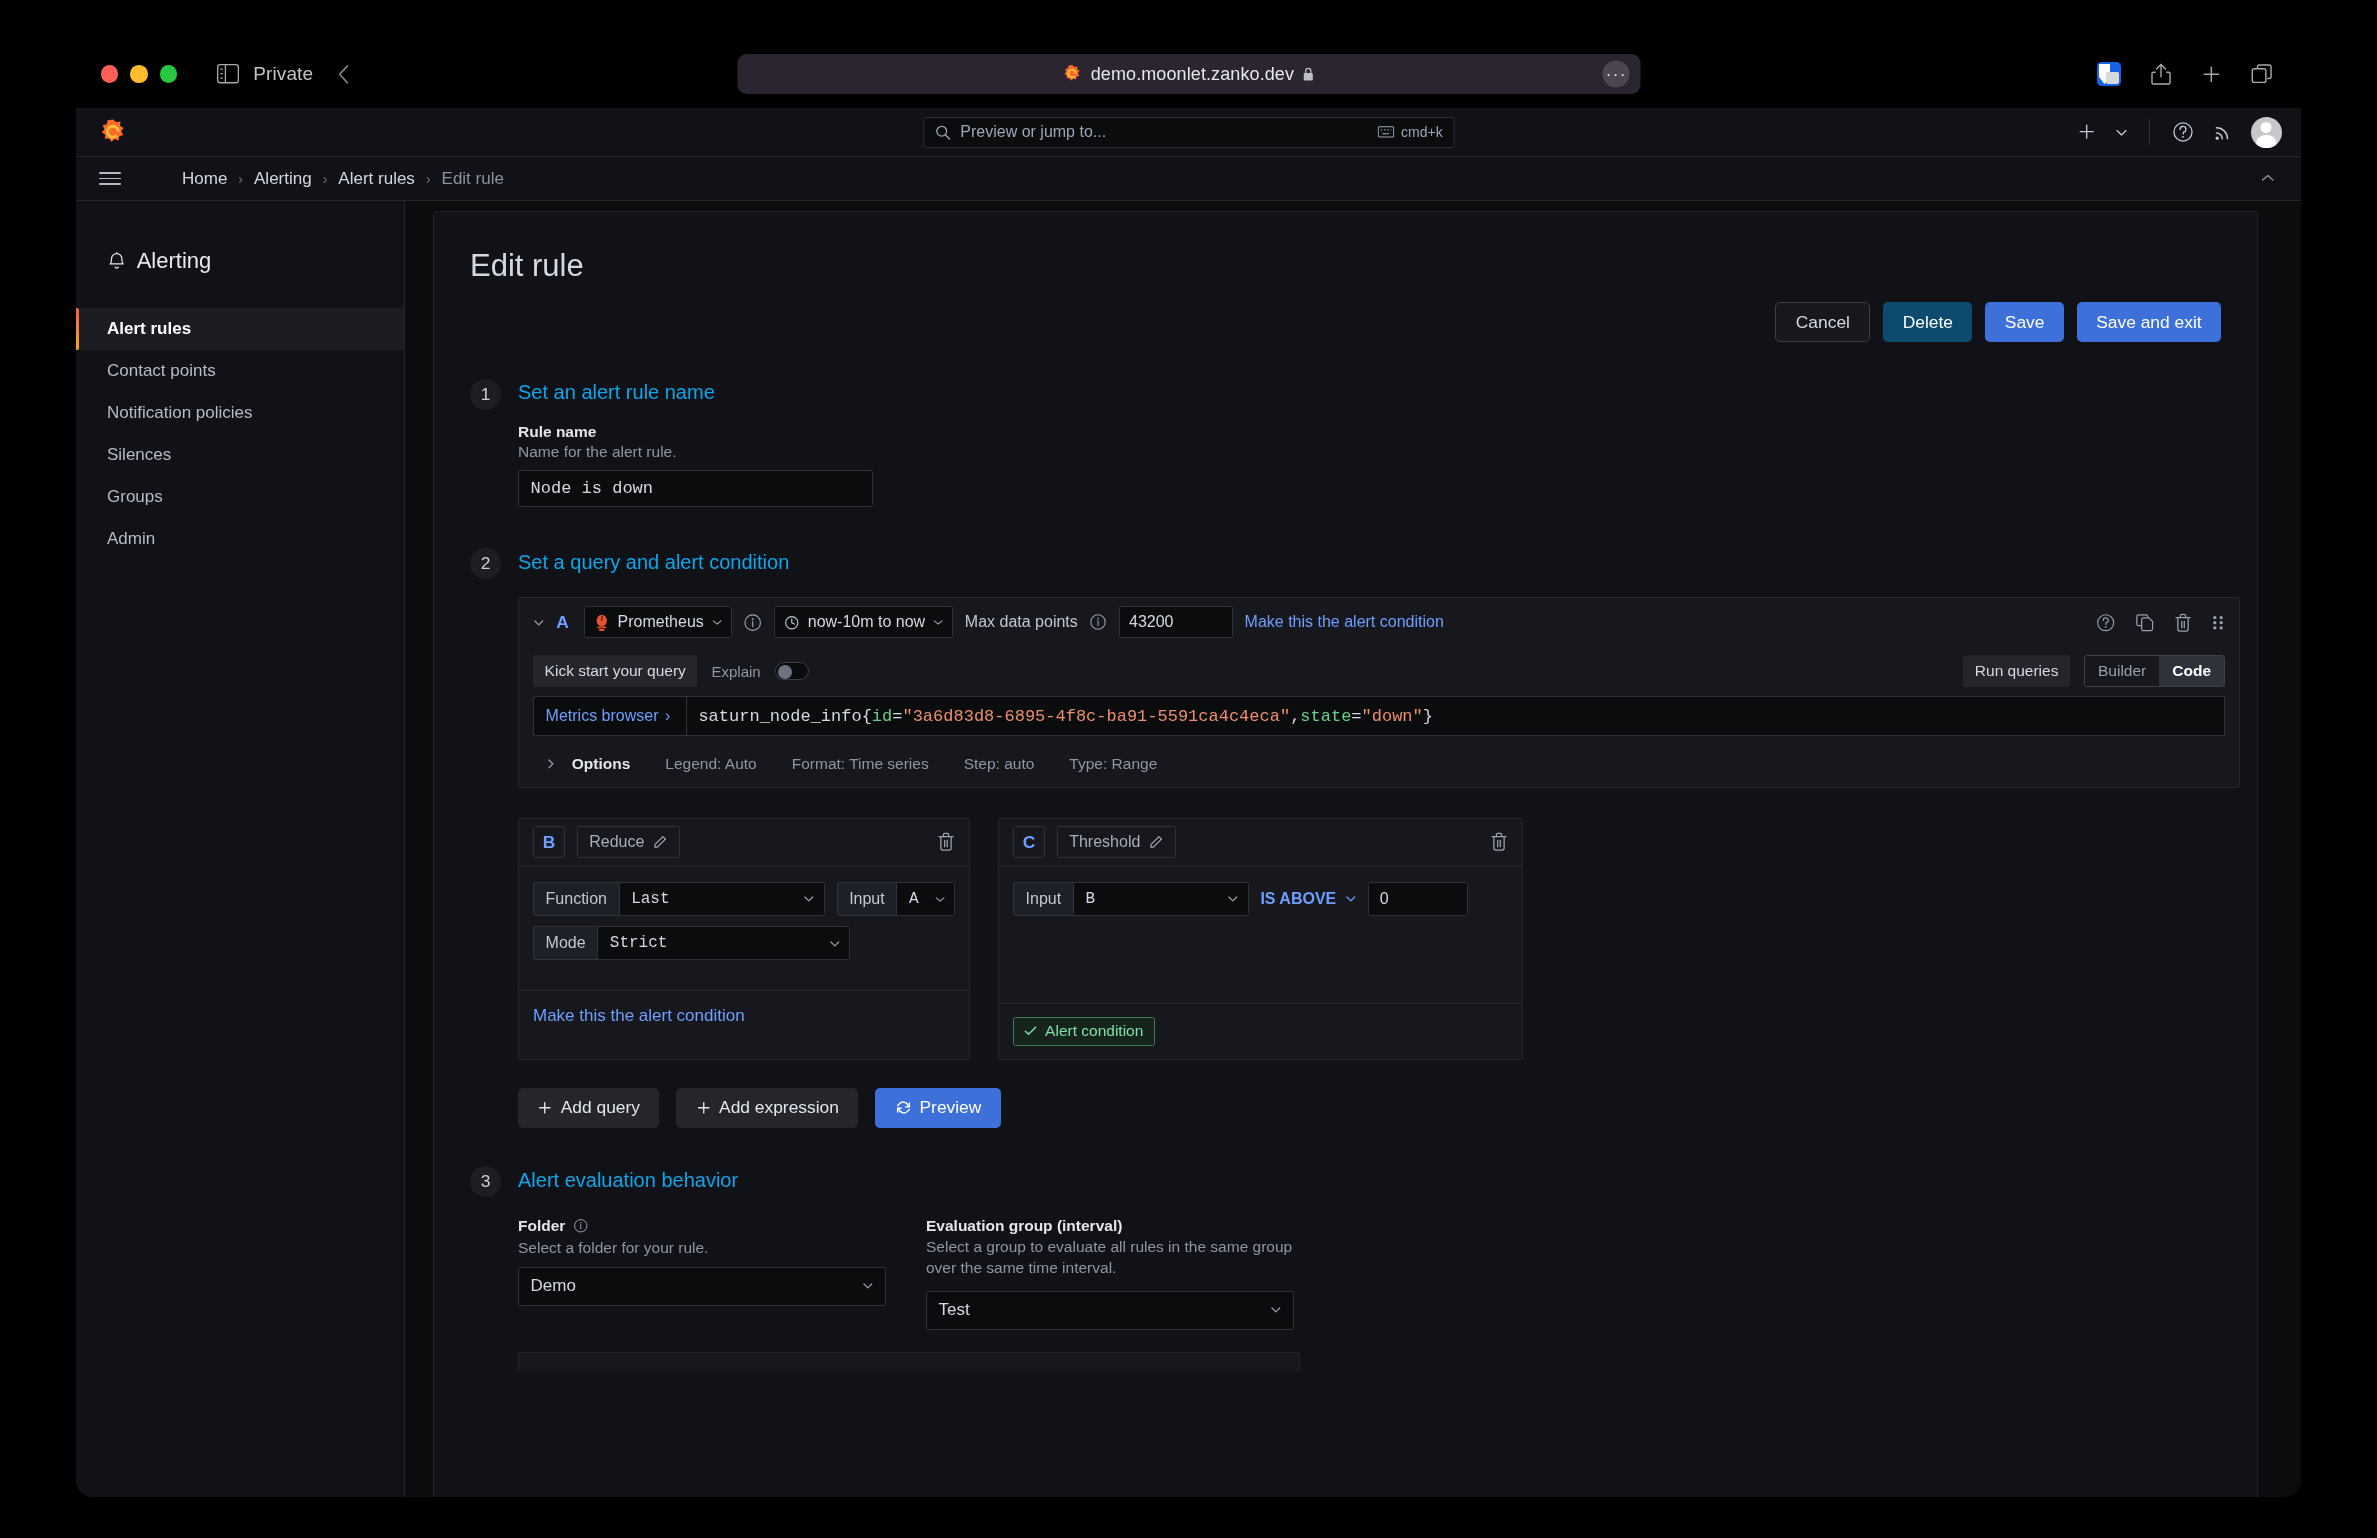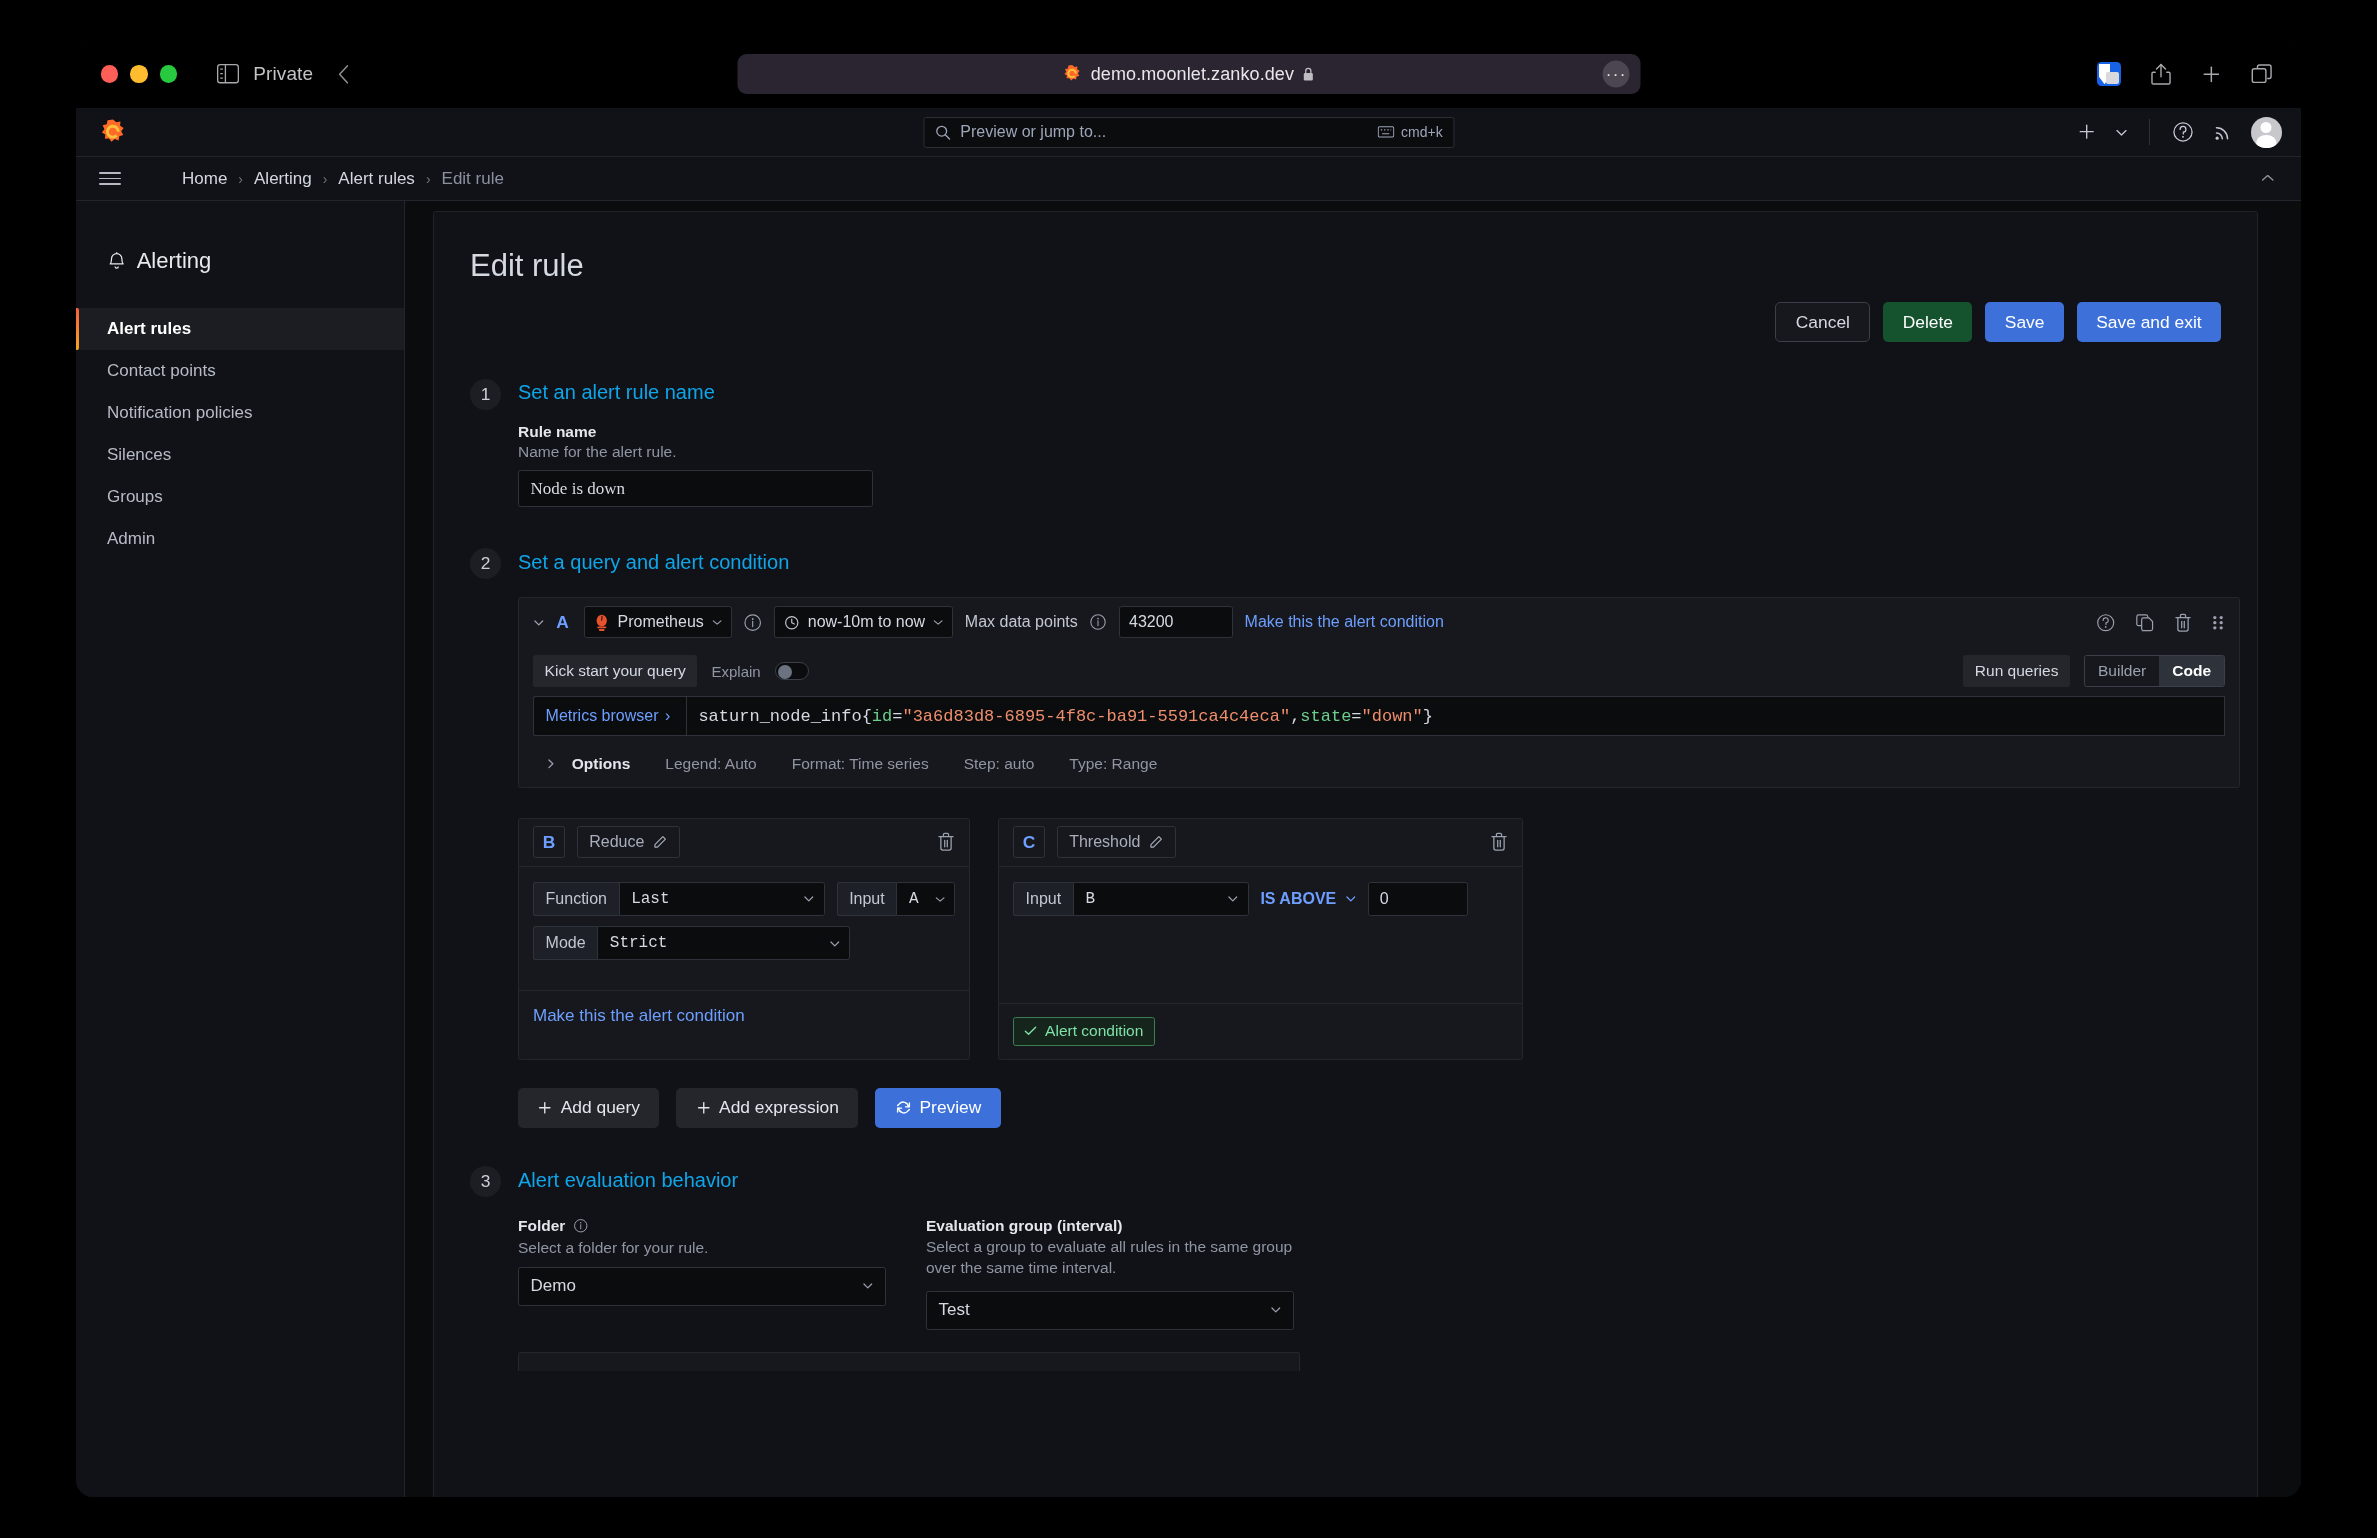--- a/index.html
+++ b/index.html
@@ -208,41 +208,41 @@
     display: flex; justify-content: flex-end; gap: 13px;
     margin-bottom: 35px;
   }
   .btn {
     height: 40px; padding: 0 19.4px; border-radius: 5px;
     font-size: 17.4px; border: none; cursor: pointer;
     display: inline-flex; align-items: center; justify-content: center; gap: 7.8px;
     font-family: Liberation Sans, sans-serif;
   }
   .btn-secondary { background: #16181d; color: #d5d9e2; border: 0.6px solid #3a3f49; }
-  .btn-danger { background: #14532d; color: #fff; }
+  .btn-danger { background: #0c4a6e; color: #fff; }
   .btn-primary { background: #3d71d9; color: #fff; }
 
   
   .step { display: flex; gap: 17px; margin-bottom: 35px; }
   .step-num {
     width: 31px; height: 31px; border-radius: 50%;
     background: #1c1e24; color: #ccd0d9;
     display: flex; align-items: center; justify-content: center;
     font-size: 17.4px; flex-shrink: 0; margin-top: 1.3px;
   }
   .step-title { color: #0ea5e9; font-size: 20px; padding-top: 3.9px; }
   .step-body { margin-left: 48px; }
 
   .field-label { color: #e3e6ec; font-size: 15.5px; font-weight: bold; margin-bottom: 2.6px; }
   .field-desc { color: #8f95a3; font-size: 15.5px; margin-bottom: 9px; }
   .text-input {
     width: 355px; height: 37px;
     background: #0b0c0e; border: 0.6px solid #2e333b; border-radius: 2.6px;
     color: #d8dbe2; font-size: 17px; padding: 0 11.6px;
-    font-family: Liberation Serif, serif;
+    font-family: Liberation Mono, monospace;
   }
 
   
   .query-box {
     background: #16181d;
     border: 0.6px solid #23262c;
     border-radius: 2.6px;
     width: 1722px;
   }
   .q-header {

